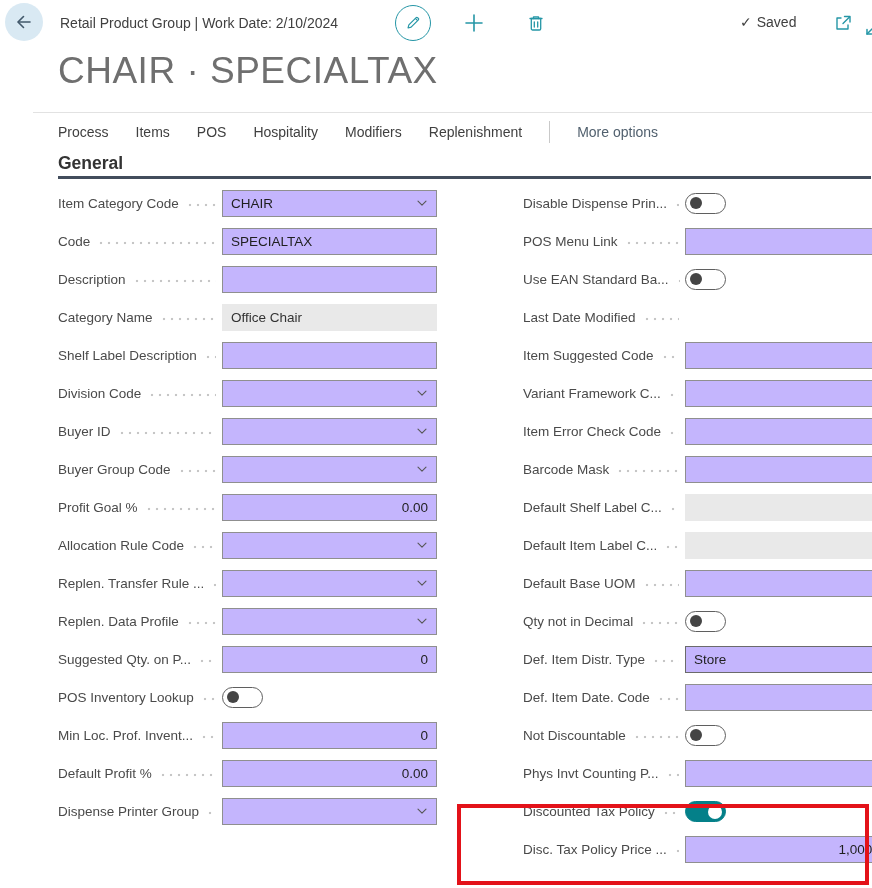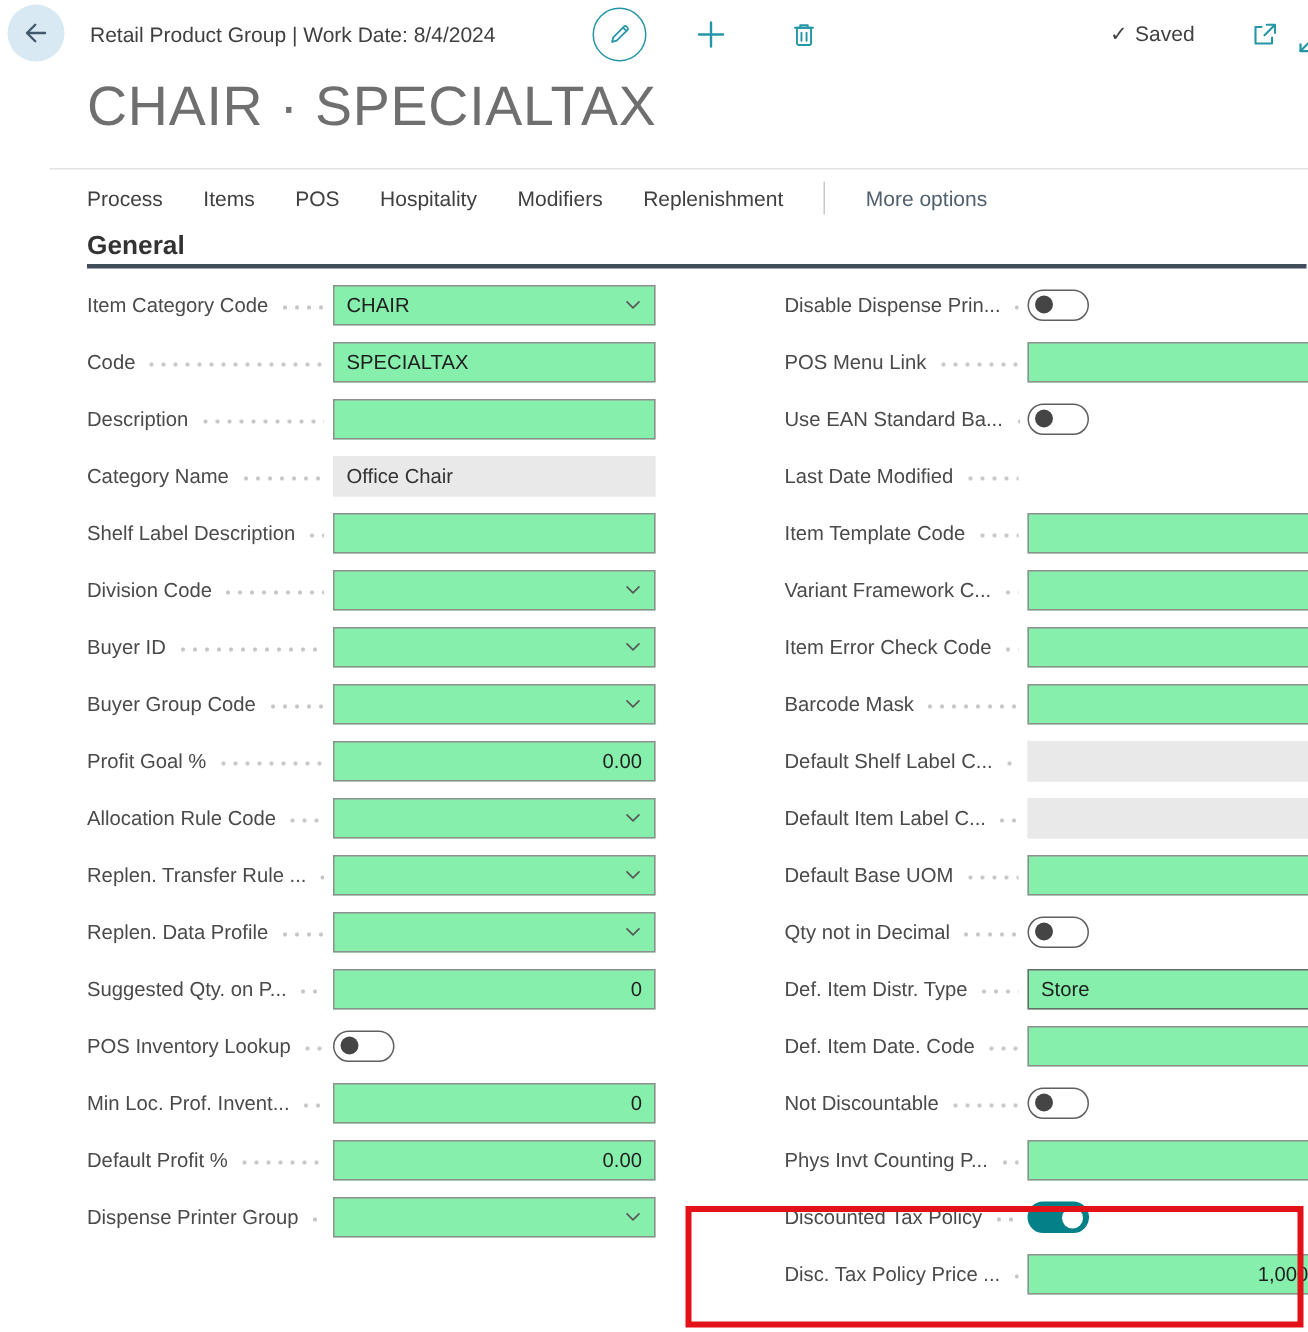--- a/index.html
+++ b/index.html
@@ -72,21 +72,21 @@
   }
   .col.left  .flabel{ width:164px; }
   .col.right .flabel{ width:162px; }
   .flabel .leader{
     flex:1; min-width:4px; height:4px; margin:4px 6px 0 7px;
     background-image:radial-gradient(circle, #c6c6c6 1.1px, transparent 1.6px);
     background-size:8px 4px; background-repeat:repeat-x; background-position:0 50%;
   }
   .box{
     width:215px; height:27px; flex:none;
-    border:1px solid #8f8f8f; background:#86efac;
+    border:1px solid #8f8f8f; background:#c4b5fd;
     font-size:13.5px; color:#1f1f1f; font-family:inherit;
   }
   input.box{ padding:0 8px; outline:none; }
   input.box.num{ text-align:right; }
   .combo{ display:flex; align-items:center; justify-content:space-between; padding:0 8px; cursor:pointer; }
   .combo .val{ overflow:hidden; white-space:nowrap; }
   .combo svg{ flex:none; }
   .combo.native{ border-color:#6b6b6b; }
   .assist .dots{ color:#444; letter-spacing:1px; }
   .ro{
@@ -113,21 +113,21 @@
 
 <button class="back-btn">
   <span style="display:flex">
     <svg width="20" height="20" viewBox="0 0 20 20" fill="none" stroke-width="1.6" stroke-linecap="round" stroke-linejoin="round">
       <path d="M16 10H4.5"></path>
         <path d="M9.5 4.5 4 10l5.5 5.5"></path>
     </svg>
   </span>
 </button>
 
-<div class="breadcrumb">Retail Product Group | Work Date: 8/4/2024</div>
+<div class="breadcrumb">Retail Product Group | Work Date: 2/10/2024</div>
 
 <button class="edit-circle">
   <span style="display:flex">
     <svg width="18" height="18" viewBox="0 0 20 20" fill="none" stroke="#2596a6" stroke-width="1.3" stroke-linejoin="round">
       <path d="M4.5 15.5l.9-3.4 8.1-8.1c.4-.4 1.1-.4 1.5 0l1 1c.4.4.4 1.1 0 1.5l-8.1 8.1-3.4.9z"></path>
       <path d="M12.6 4.9l2.5 2.5"></path>
     </svg>
   </span>
 </button>
 
@@ -406,21 +406,21 @@
         </div>
       </div>
       <div class="row">
         <div class="flabel">
           <span>Last Date Modified</span>
           <span class="leader"></span>
         </div>
       </div>
       <div class="row">
         <div class="flabel">
-          <span>Item Template Code</span>
+          <span>Item Suggested Code</span>
           <span class="leader"></span>
         </div>
         <div class="box combo">
           <span class="val"></span>
           <span style="display: flex;">
             <svg width="12" height="12" viewBox="0 0 12 12" fill="none" stroke="#575757" stroke-width="1.1" stroke-linecap="round" stroke-linejoin="round">
               <path d="M2 4.2 6 8.2l4-4"></path>
             </svg>
           </span>
         </div>

